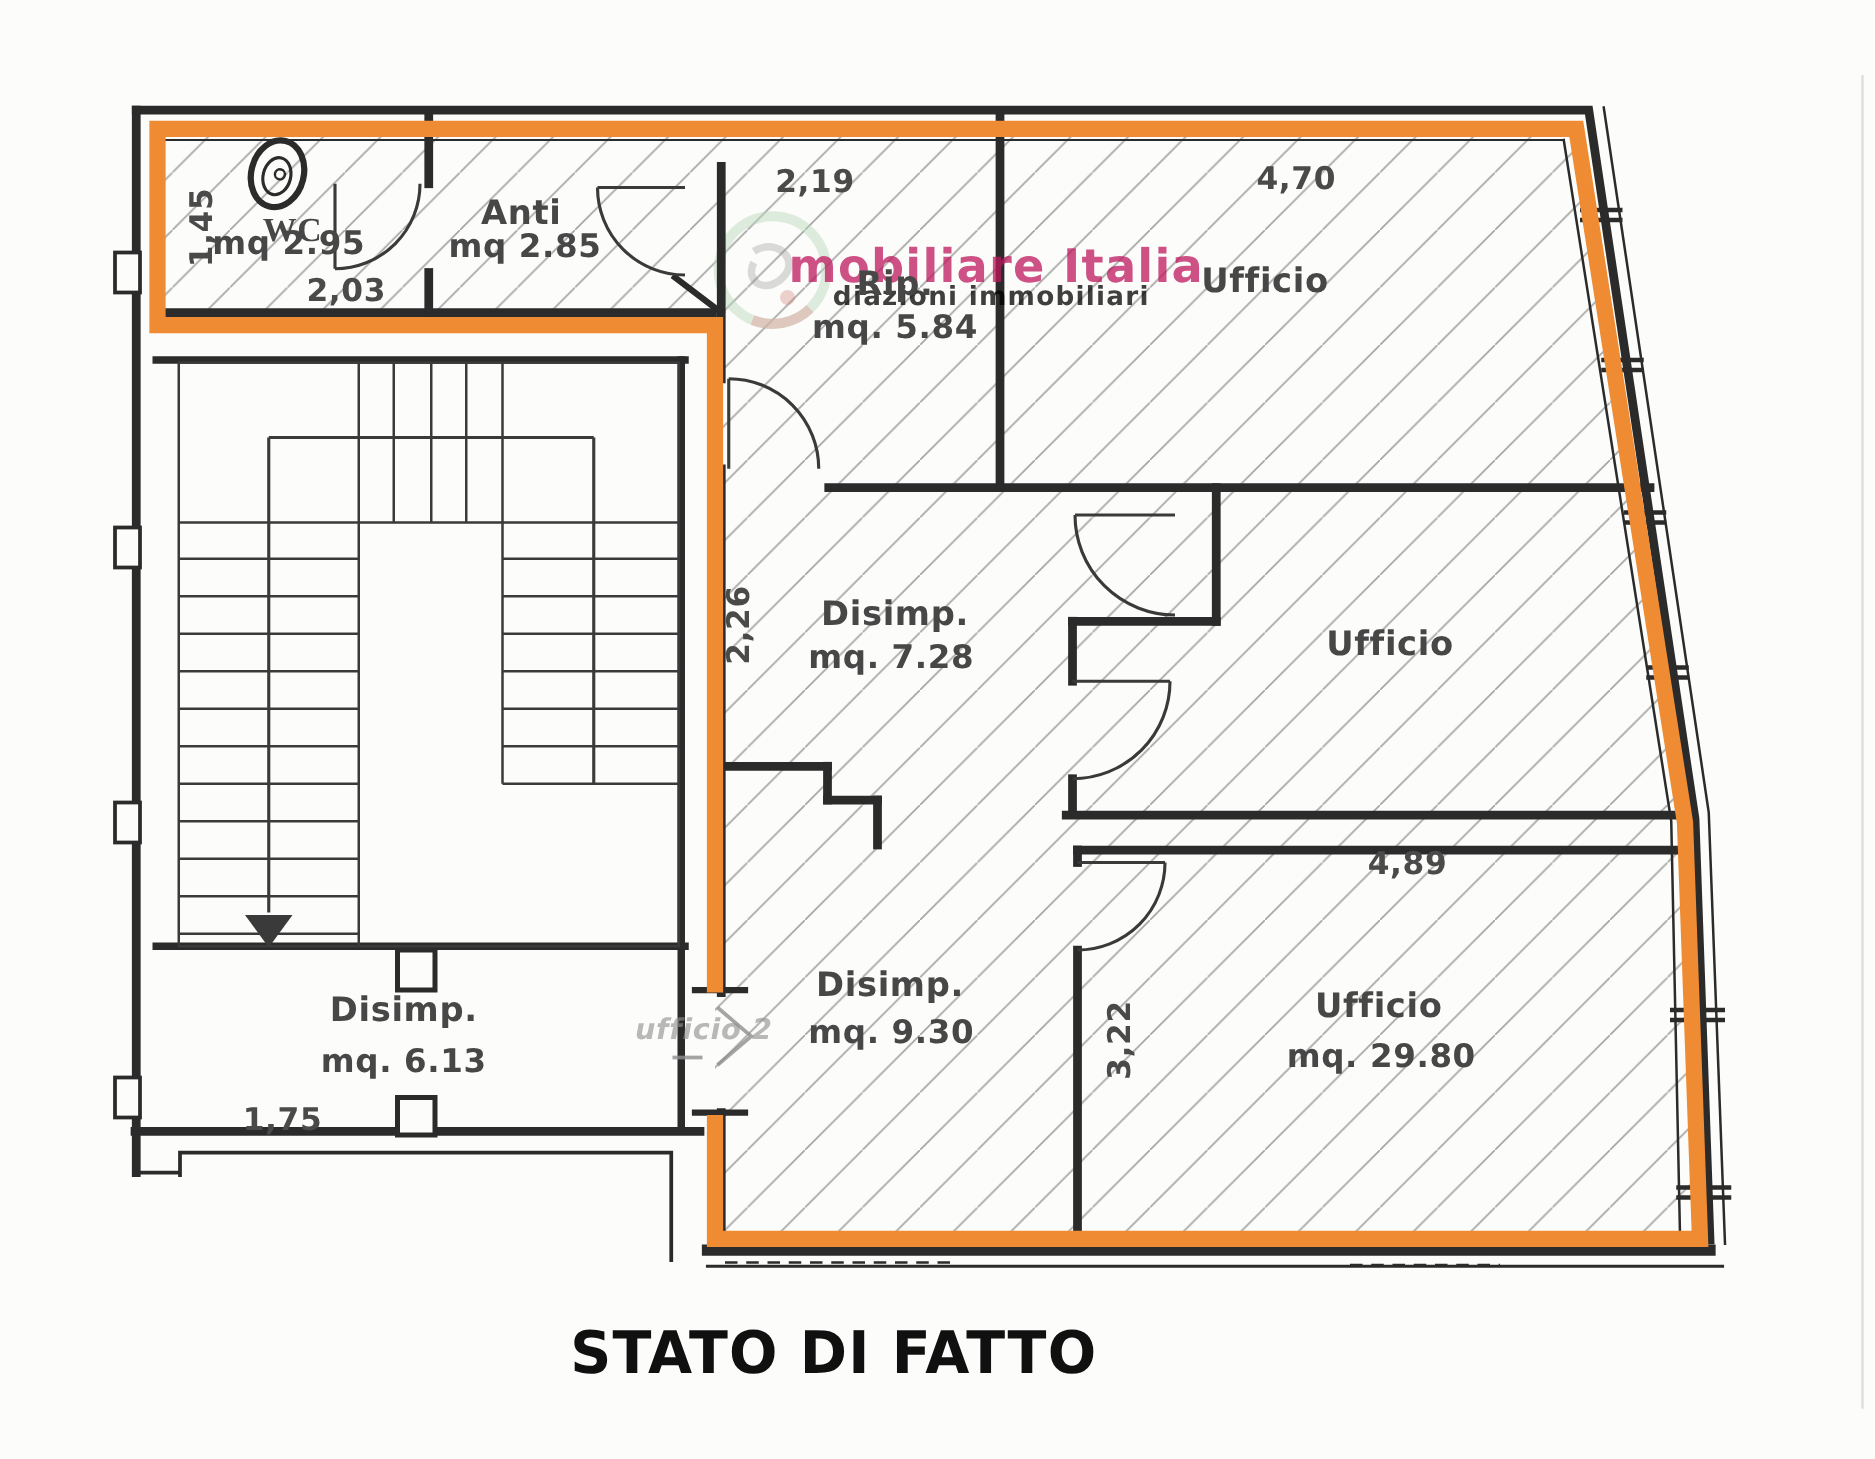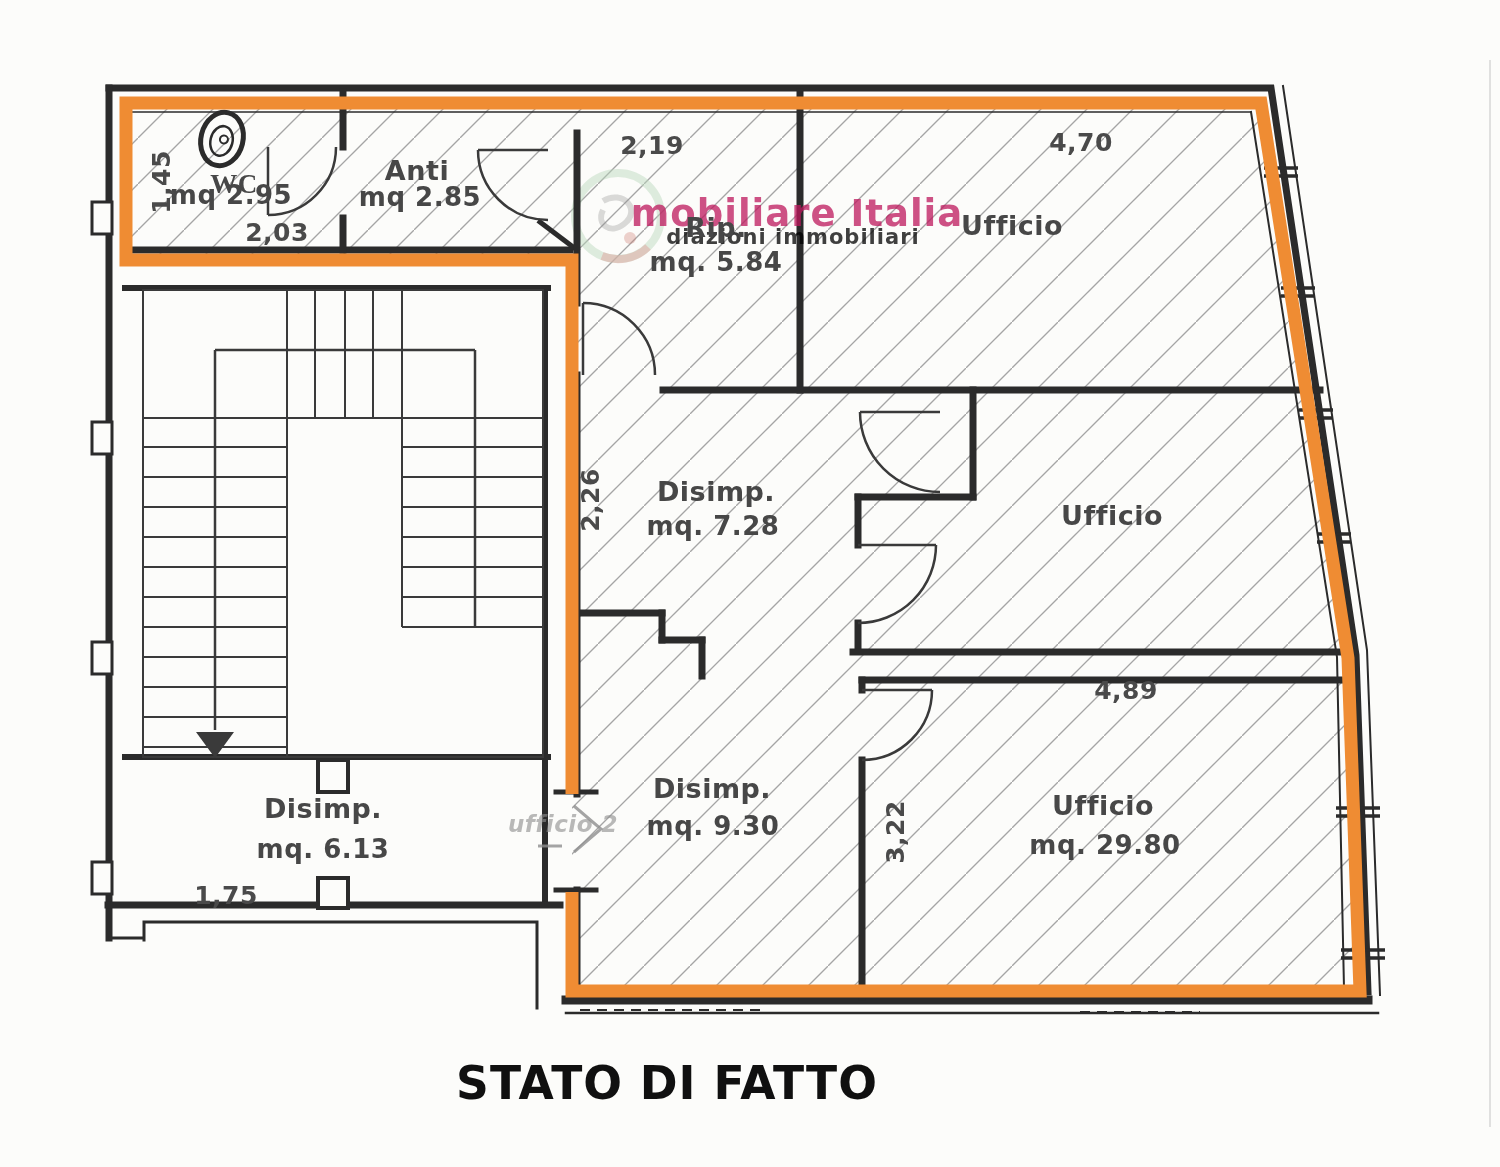--- a/index.html
+++ b/index.html
@@ -170,21 +170,21 @@
 
   <div class="lbl room" style="left:1103px;top:806px;">Ufficio</div>
   <div class="lbl area" style="left:1105px;top:846px;">mq. 29.80</div>
 
   <div class="lbl room" style="left:323px;top:809px;">Disimp.</div>
   <div class="lbl area" style="left:323px;top:850px;">mq. 6.13</div>
 
   <div class="lbl dim vert" style="left:162px;top:182px;">1,45</div>
   <div class="lbl dim" style="left:277px;top:233px;">2,03</div>
   <div class="lbl dim" style="left:652px;top:146px;">2,19</div>
-  <div class="lbl dim" style="left:1037px;top:143px;margin-left:44px;">4,70</div>
+  <div class="lbl dim" style="left:1037px;top:143px;">4,70</div>
   <div class="lbl dim vert" style="left:591px;top:500px;">2,26</div>
   <div class="lbl dim" style="left:1108px;top:691px;margin-left:18px;">4,89</div>
   <div class="lbl dim vert" style="left:896px;top:832px;">3,22</div>
   <div class="lbl dim" style="left:226px;top:896px;">1,75</div>
 
   <div class="lbl note" style="left:563px;top:824px;">ufficio 2</div>
 
   <div class="lbl title" style="left:667px;top:1083px;">STATO DI FATTO</div>
 
   <div class="scan-edge"></div>

